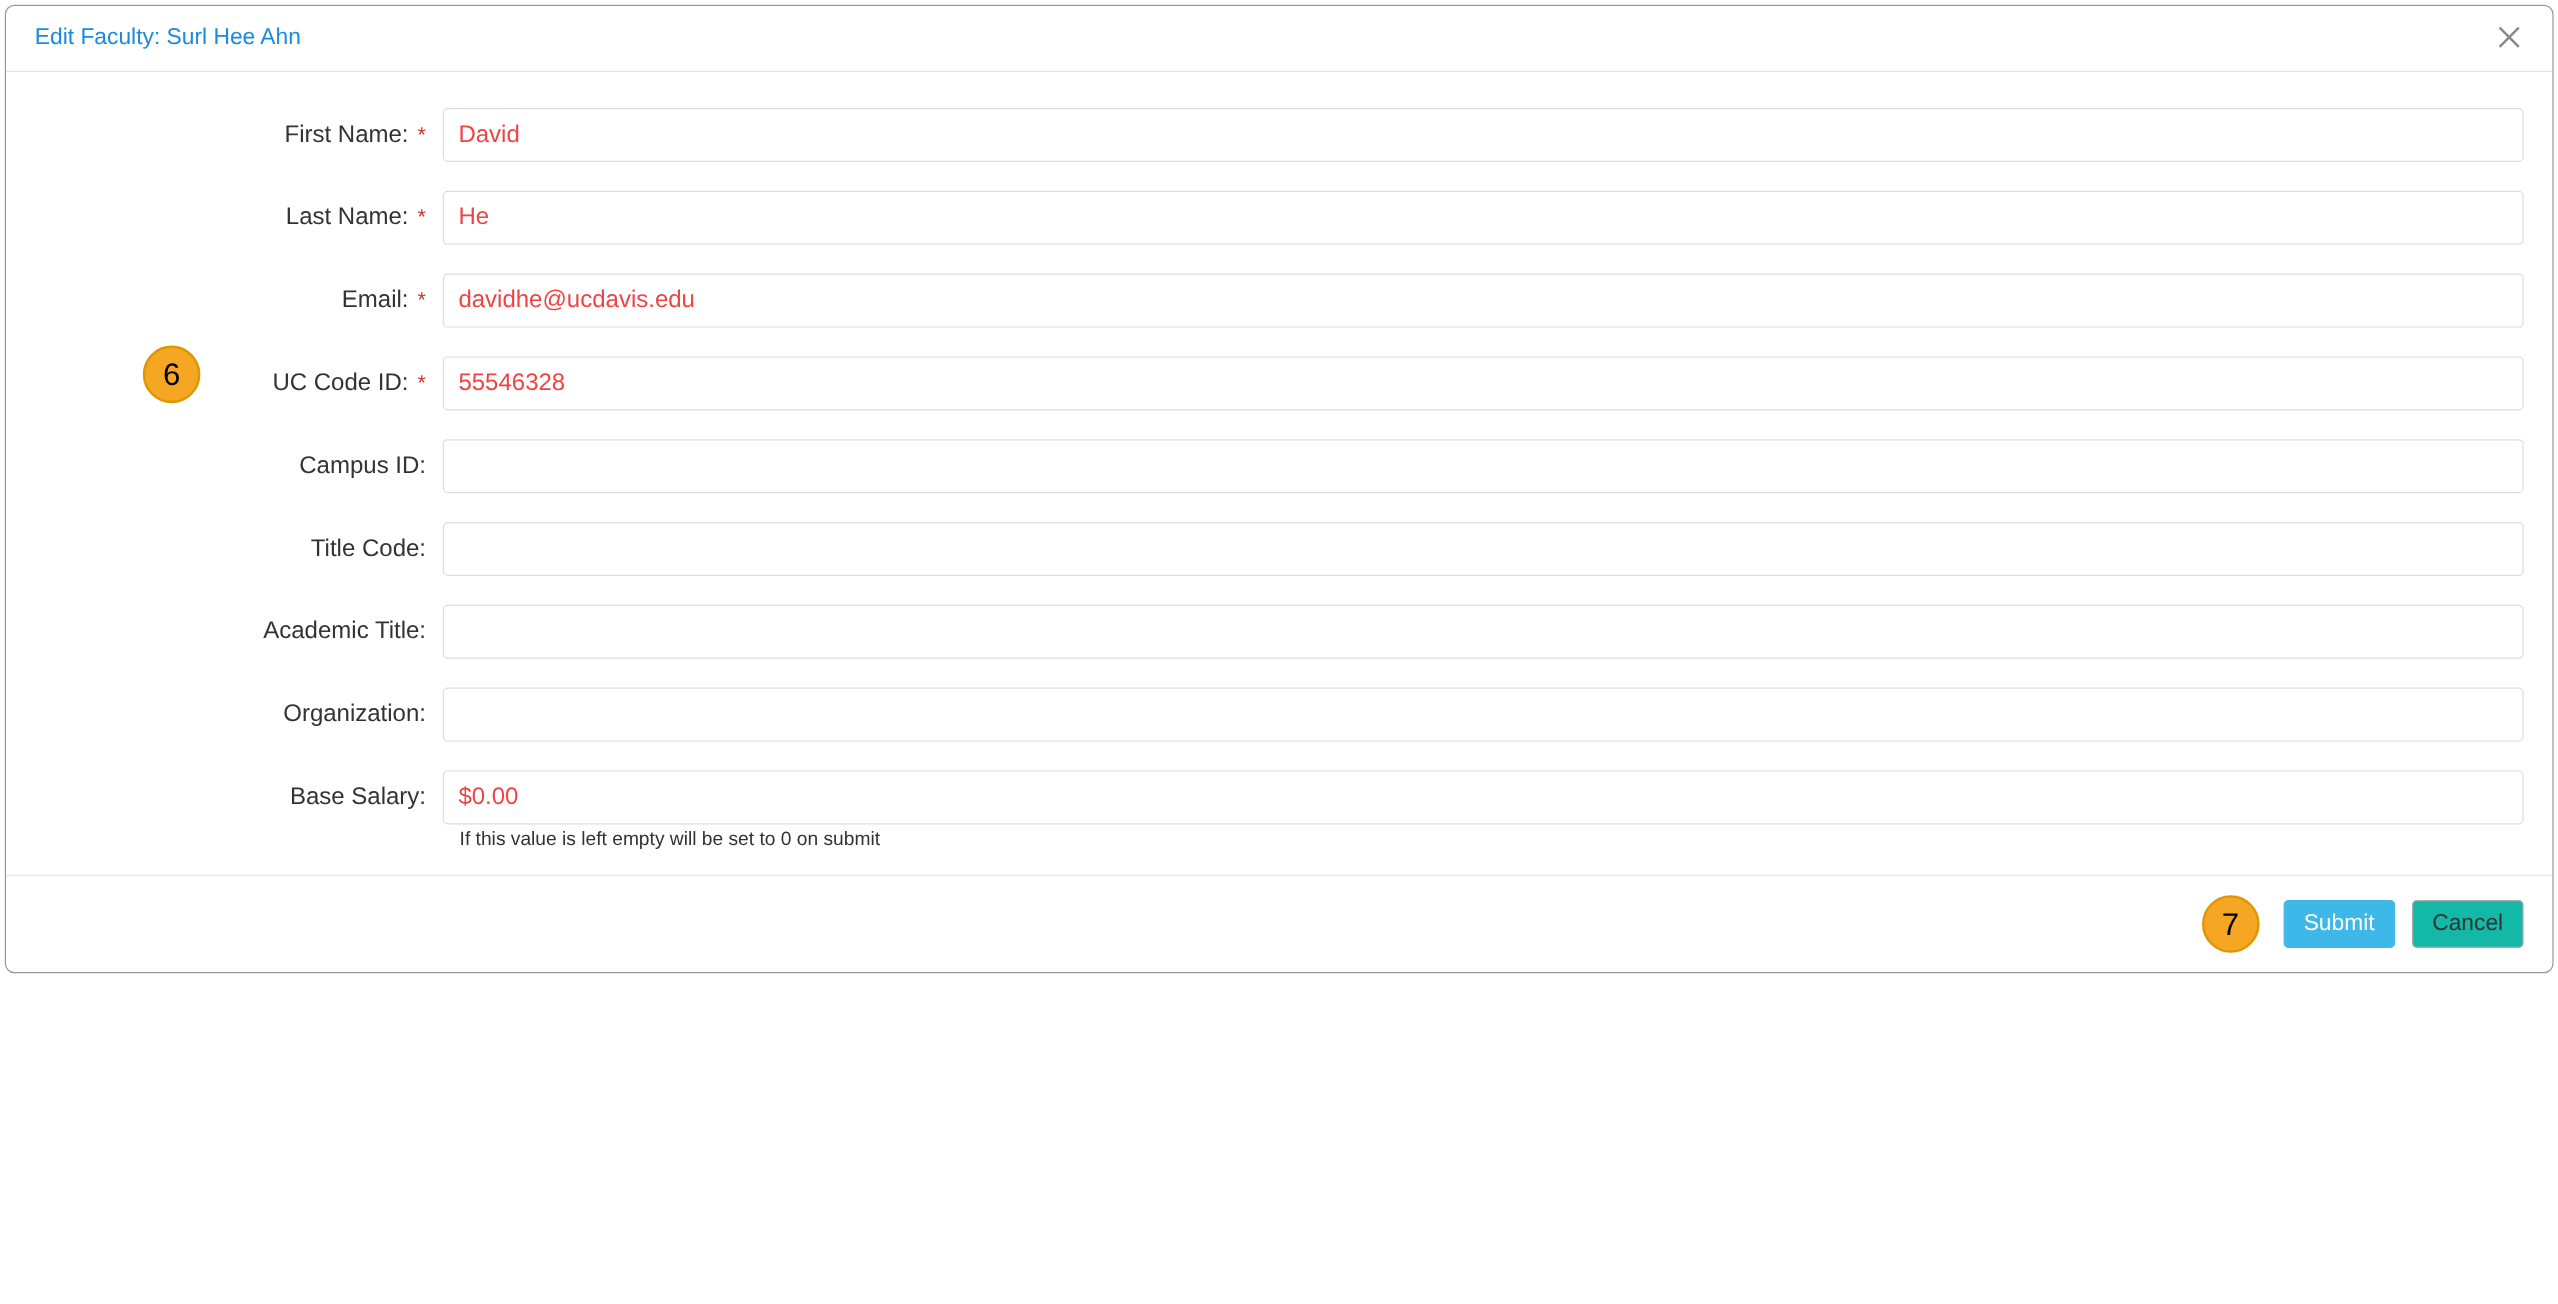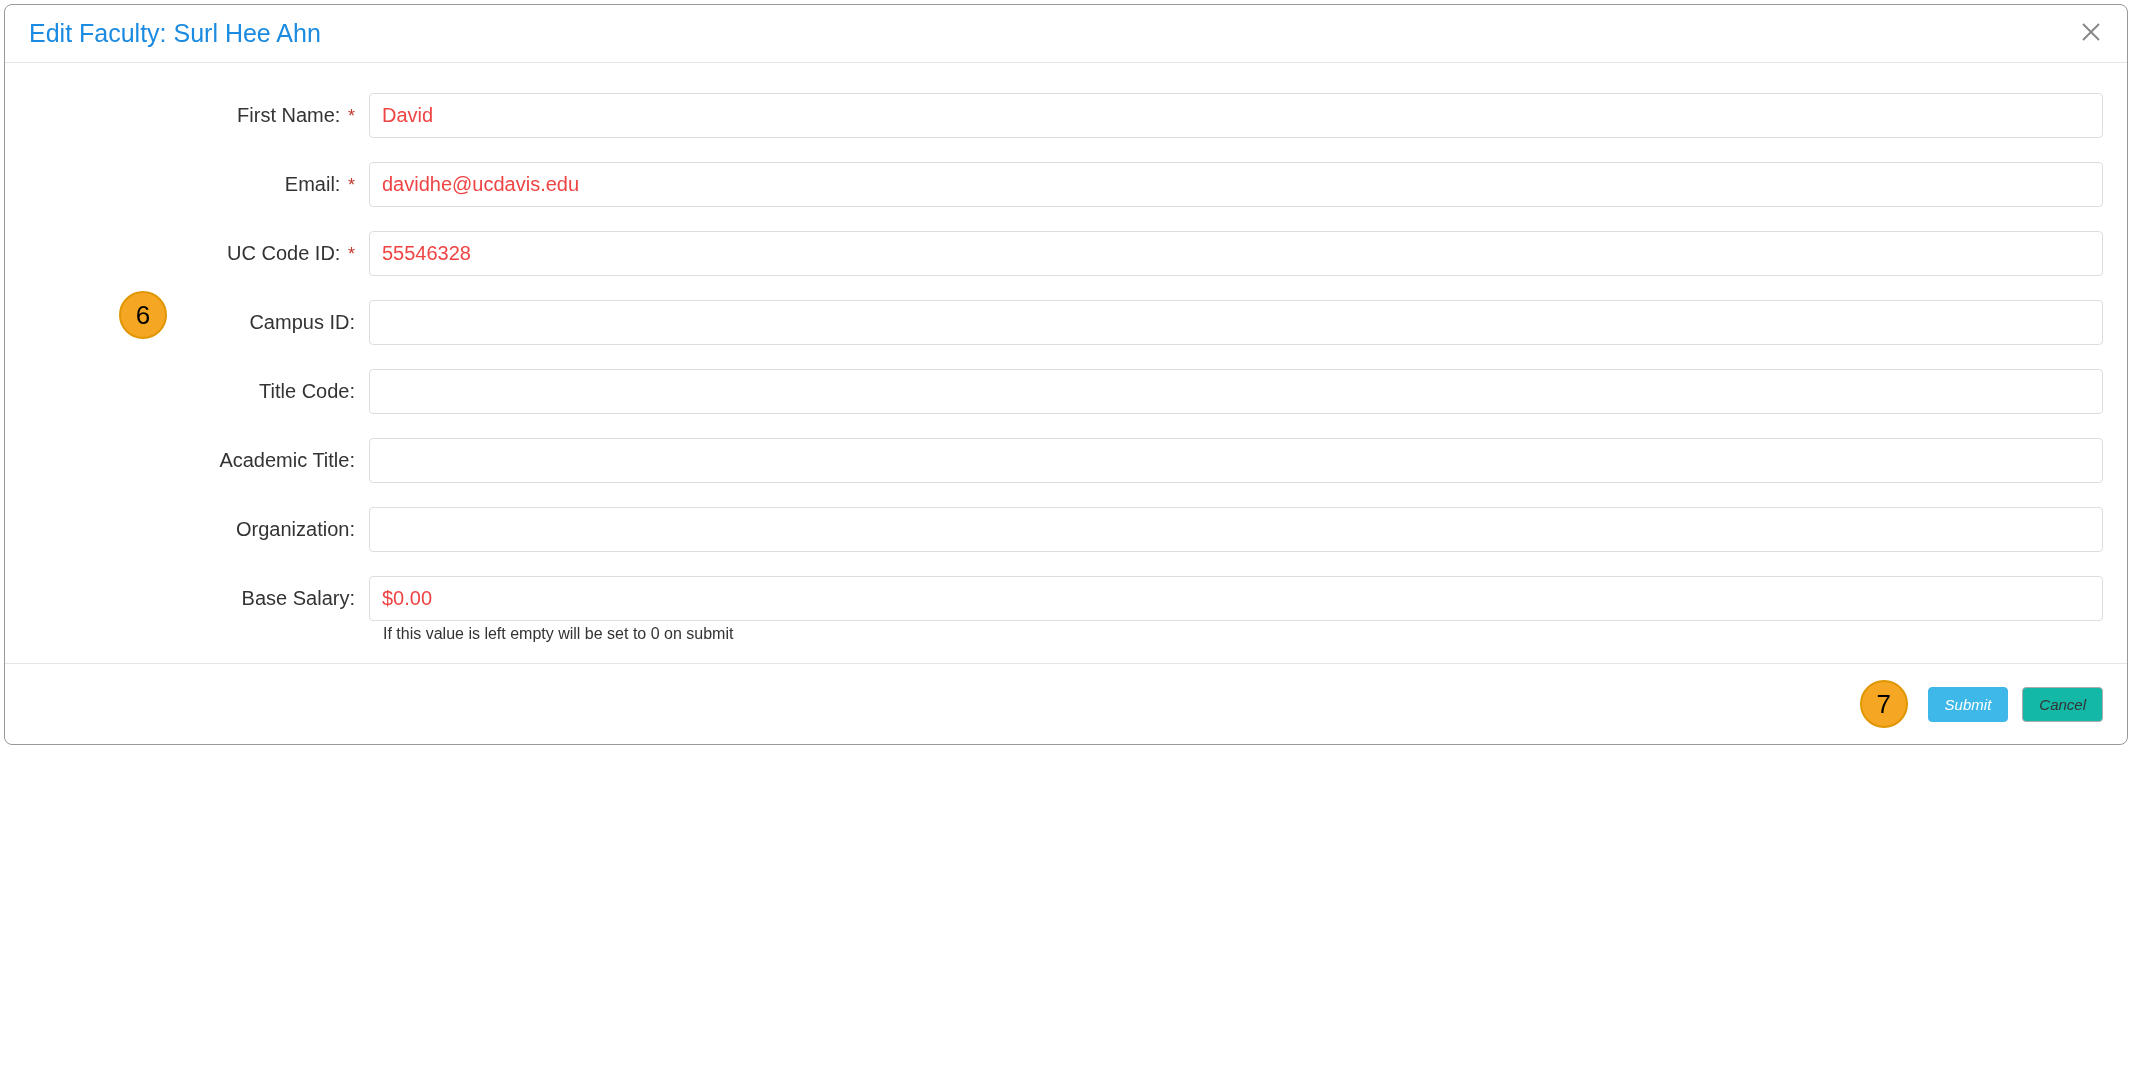--- a/index.html
+++ b/index.html
@@ -19,21 +19,21 @@
     }
     .dialog-header {
       display: flex;
       justify-content: space-between;
       align-items: center;
       padding: 14px 24px 14px 24px;
       border-bottom: 1px solid #e5e5e5;
     }
     .dialog-title {
       color: #1a8be0;
-      font-size: 25px;
+      font-size: 19px;
       font-weight: 400;
     }
     .close-btn {
       background: none;
       border: none;
       cursor: pointer;
       padding: 0;
       color: #666;
       line-height: 1;
     }
@@ -78,25 +78,24 @@
     .dialog-footer {
       border-top: 1px solid #e5e5e5;
       padding: 16px 24px;
       display: flex;
       justify-content: flex-end;
       align-items: center;
       gap: 14px;
     }
     .btn {
       padding: 8px 16px;
-      font-size: 15px;
+      font-size: 19px;
       border-radius: 4px;
       cursor: pointer;
       border: 1px solid transparent;
-      font-style: italic;
     }
     .btn-primary {
       background: #3db8e8;
       color: #fff;
       border-color: #3db8e8;
     }
     .btn-default {
       background: #14b8a6;
       color: #333;
       border-color: #adadad;
@@ -142,20 +141,29 @@
     <div class="form-row">
       <div class="form-label-col">
         <span>First Name:</span>
         <span class="req-star">*</span>
       </div>
       <div class="form-input-col">
         <input type="text" class="form-input" value="David" style="">
       </div>
     </div>
 
+    <div class="form-row">
+      <div class="form-label-col">
+        <span>Last Name:</span>
+        <span class="req-star">*</span>
+      </div>
+      <div class="form-input-col">
+        <input type="text" class="form-input" value="He" style="">
+      </div>
+    </div>
 
     <div class="form-row">
       <div class="form-label-col">
         <span>Email:</span>
         <span class="req-star">*</span>
       </div>
       <div class="form-input-col">
         <input type="text" class="form-input" value="davidhe@ucdavis.edu" style="">
       </div>
     </div>

